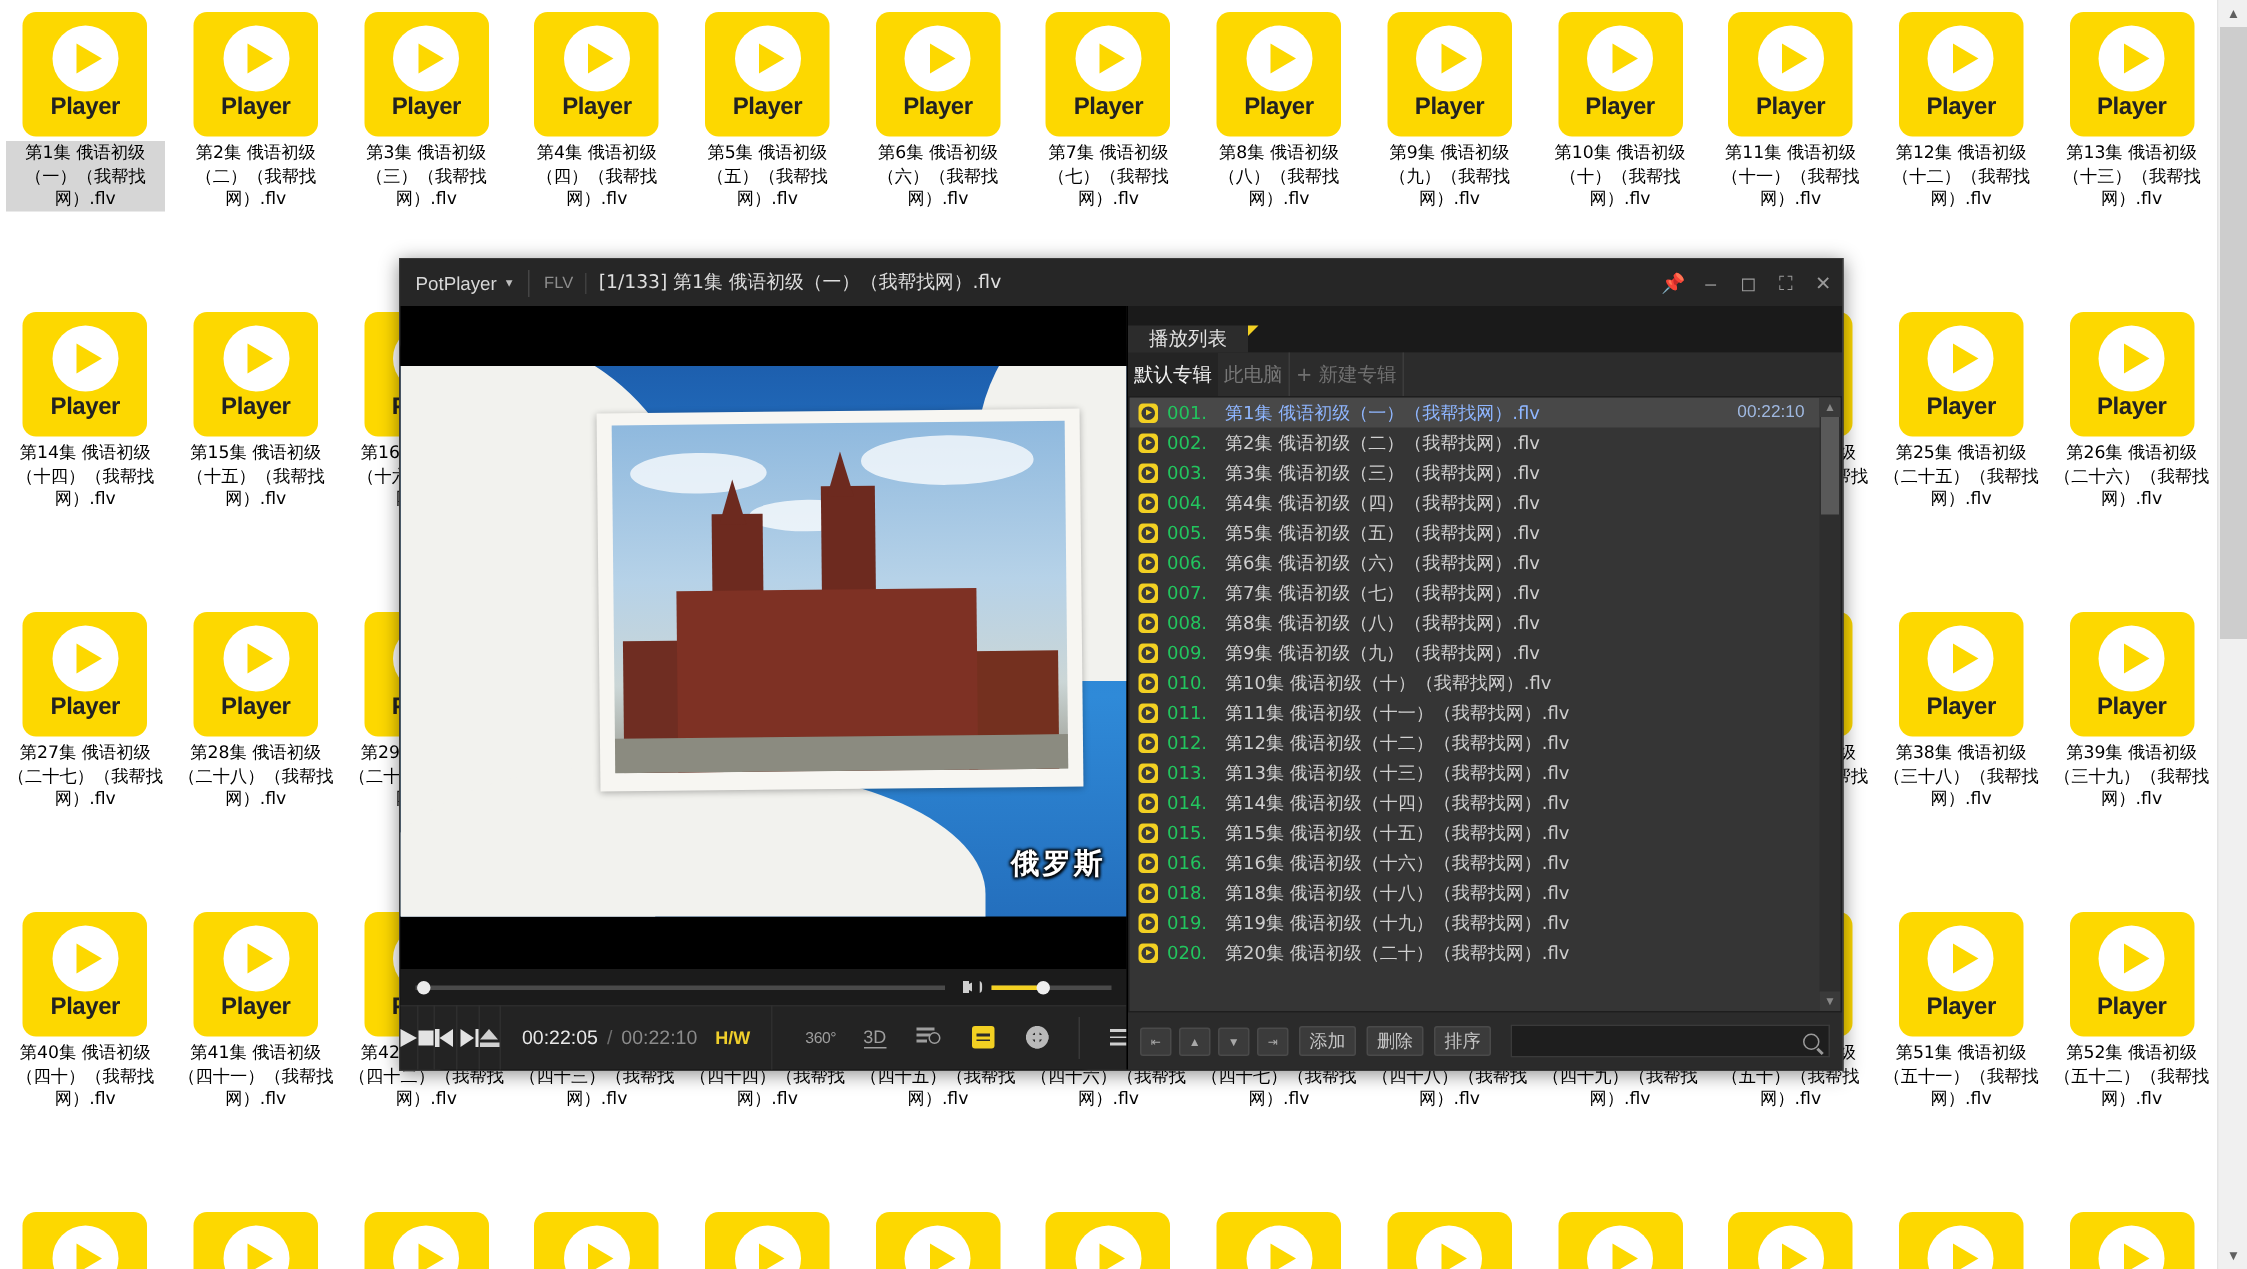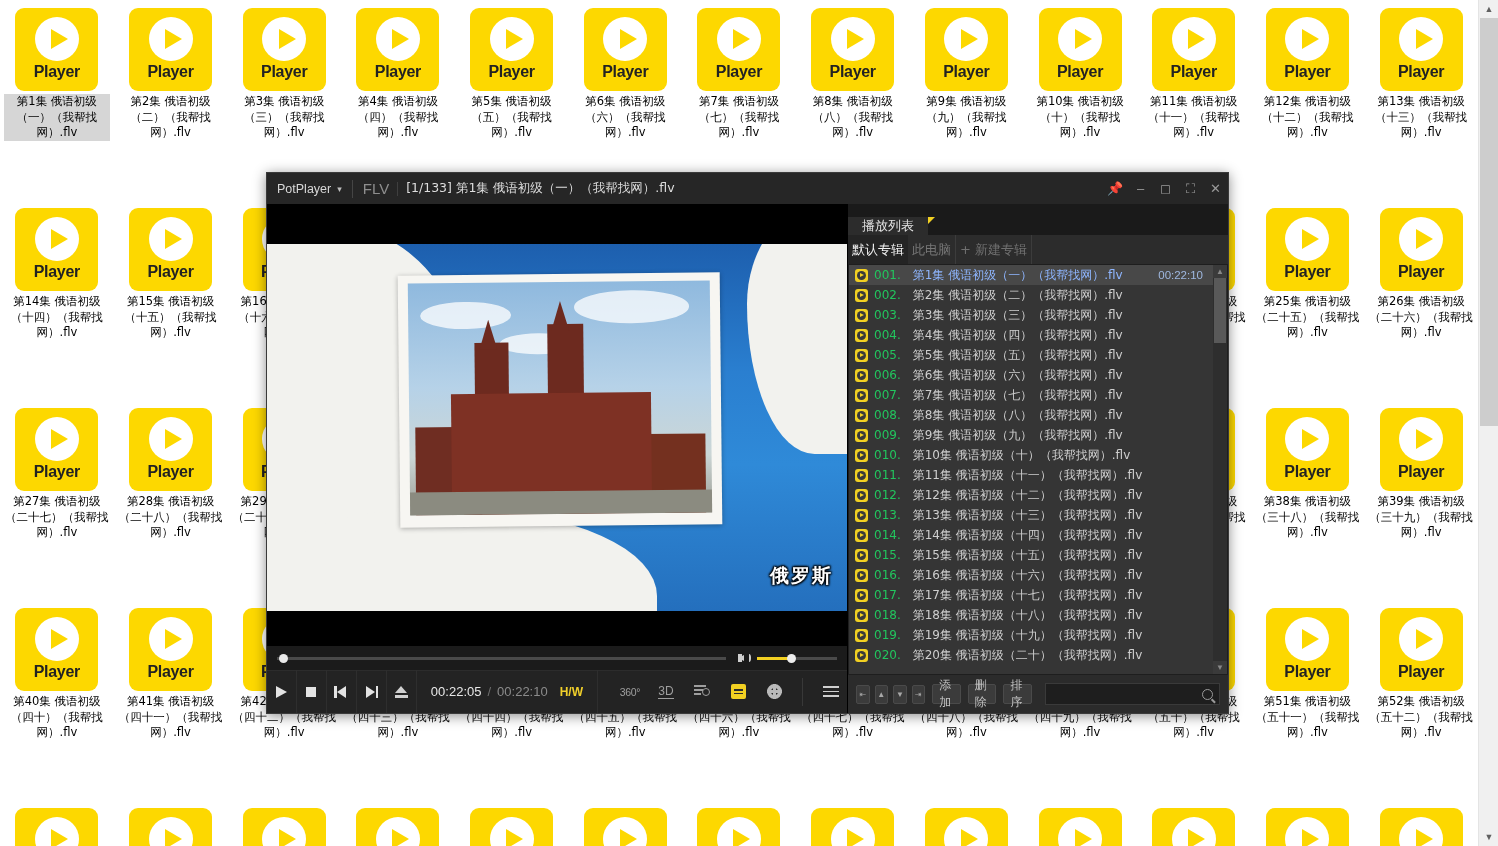--- a/index.html
+++ b/index.html
@@ -168,21 +168,21 @@
     font-size: 12.5px; color: #d8d8d8;
     font-family: "Liberation Sans", sans-serif;
   }
   #titlebar .caret {
     margin-left: 6px; font-size: 9px; color: #bdbdbd;
   }
   #titlebar .sep {
     width: 1px; height: 18px; background: #454545; margin: 0 10px;
   }
   #titlebar .fmt {
-    font-size: 15px; color: #8e8e8e; font-family: "Liberation Sans", sans-serif;
+    font-size: 11px; color: #8e8e8e; font-family: "Liberation Sans", sans-serif;
   }
   #titlebar .divider2 {
     width: 1px; height: 14px; background: #3f3f3f; margin: 0 8px;
   }
   #titlebar .title-text {
     font-size: 12.5px; color: #dedede;
     font-family: "DejaVu Sans", sans-serif;
     white-space: nowrap;
   }
   #titlebar .spacer { flex: 1 1 auto; }
@@ -190,21 +190,21 @@
     width: 25px; height: 31px;
     display: flex; align-items: center; justify-content: center;
     color: #9a9a9a; font-size: 13px;
   }
 
   
   #pp-body { flex: 1 1 auto; display: flex; min-height: 0; }
 
   
   #video-pane {
-    width: 580px;
+    width: 484px;
     background: #000;
     display: flex; flex-direction: column;
     flex: 0 0 auto;
     border-radius: 30px;
   }
   #video-canvas {
     flex: 1 1 auto;
     position: relative;
     overflow: hidden;
     background: #000;
@@ -1517,27 +1517,20 @@
               <div class="pl-ico">
                 <div class="c"></div>
               </div>
               <span class="pl-num">016.</span>
               <span class="pl-name">第16集 俄语初级（十六）（我帮找网）.flv</span>
             </div>
             <div class="pl-row">
               <div class="pl-ico">
                 <div class="c"></div>
               </div>
-              <span class="pl-num">017.</span>
-              <span class="pl-name">第17集 俄语初级（十七）（我帮找网）.flv</span>
-            </div>
-            <div class="pl-row">
-              <div class="pl-ico">
-                <div class="c"></div>
-              </div>
               <span class="pl-num">018.</span>
               <span class="pl-name">第18集 俄语初级（十八）（我帮找网）.flv</span>
             </div>
             <div class="pl-row">
               <div class="pl-ico">
                 <div class="c"></div>
               </div>
               <span class="pl-num">019.</span>
               <span class="pl-name">第19集 俄语初级（十九）（我帮找网）.flv</span>
             </div>

